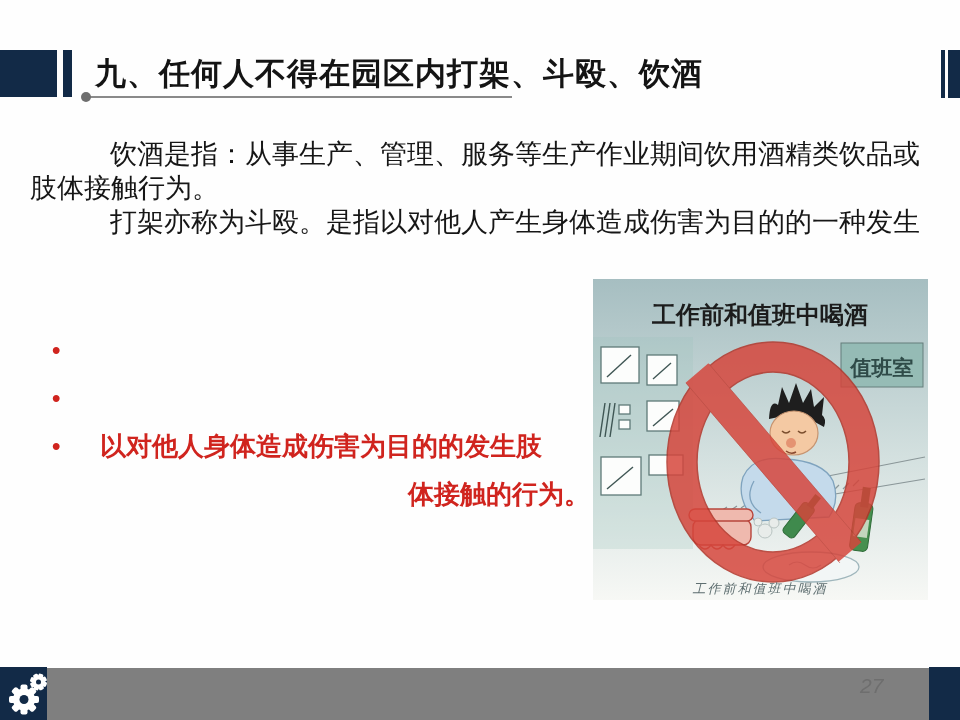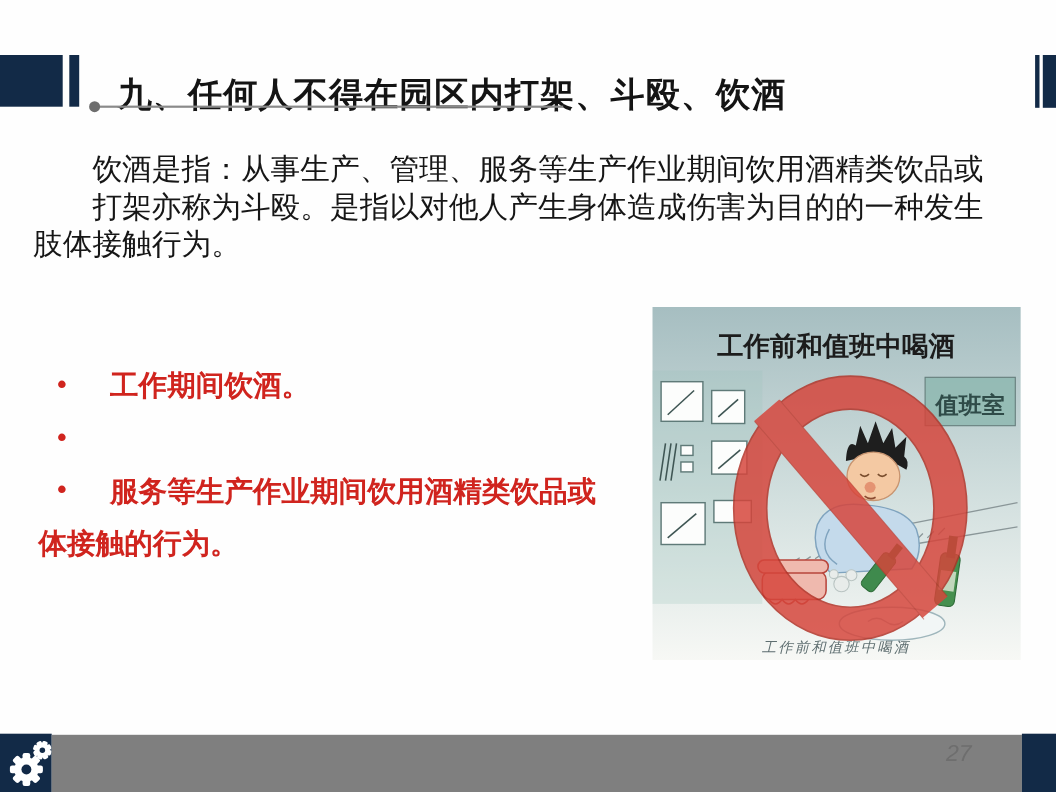--- a/index.html
+++ b/index.html
@@ -9,39 +9,39 @@
     font-family:"Liberation Sans", sans-serif;
   }
   .slide{position:absolute;inset:0;background:#FEFEFE;}
 
   
   .hdr-block-left{position:absolute;left:0;top:50px;width:57px;height:47px;background:#122A47;}
   .hdr-bar-left{position:absolute;left:63px;top:50px;width:9px;height:47px;background:#122A47;}
   .hdr-bar-right-thin{position:absolute;left:941px;top:50px;width:4px;height:48px;background:#122A47;}
   .hdr-bar-right-wide{position:absolute;left:948px;top:50px;width:12px;height:48px;background:#122A47;}
   .page-title{
-    position:absolute;left:95px;top:50px;height:47px;line-height:47px;margin:12px;
+    position:absolute;left:95px;top:50px;height:47px;line-height:47px;margin:0;
     font-size:31px;font-weight:bold;color:#141414;letter-spacing:1px;white-space:nowrap;
   }
   .title-underline{position:absolute;left:84px;top:96px;width:428px;height:2px;background:#8A8A8A;}
   .underline-dot{position:absolute;left:-3px;top:-4px;width:10px;height:10px;border-radius:50%;background:#6E6E6E;}
 
   
   .paragraphs{
     position:absolute;left:30px;top:137px;width:890px;
     font-size:27px;line-height:34px;color:#161616;
   }
   .p-line{white-space:nowrap;}
-  .p-line.indent{padding-left:54px;}
+  .p-line.indent{padding-left:54px;text-align:right;}
 
   
   .violations{position:absolute;left:30px;top:326px;width:560px;color:#D0241E;font-size:26px;font-weight:600;}
   .v-row{height:48px;display:flex;align-items:center;white-space:nowrap;}
   .v-bullet{display:inline-block;width:70px;padding-left:22px;box-sizing:border-box;font-size:24px;}
-  .v-row.continuation{padding-left:5px;}
+  .v-row.continuation{padding-left:5px;justify-content:flex-end;}
 
   
   .illustration{position:absolute;left:593px;top:279px;width:361px;height:321px;margin:0;}
 
   
   .footer-left-navy{position:absolute;left:0;top:667px;width:47px;height:53px;background:#122A47;}
   .footer-gray{position:absolute;left:47px;top:668px;width:882px;height:52px;background:#7F7F7F;}
   .footer-right-navy{position:absolute;left:929px;top:667px;width:31px;height:53px;background:#122A47;}
   .page-number{position:absolute;left:813px;top:6px;font-size:21px;color:#6E6E6E;font-style:italic;}
 </style>
@@ -54,35 +54,34 @@
   <div class="hdr-bar-left"></div>
   <h1 class="page-title">九、任何人不得在园区内打架、斗殴、饮酒</h1>
   <div class="title-underline">
     <span class="underline-dot"></span>
   </div>
   <div class="hdr-bar-right-thin"></div>
   <div class="hdr-bar-right-wide"></div>
 
   <div class="paragraphs">
     <div class="p-line indent">饮酒是指：从事生产、管理、服务等生产作业期间饮用酒精类饮品或</div>
+    <div class="p-line">肢体接触行为。</div>
     <div class="p-line indent">打架亦称为斗殴。是指以对他人产生身体造成伤害为目的的一种发生</div>
-    <div class="p-line">肢体接触行为。</div>
   </div>
 
   <div class="violations">
     <div class="v-row">
       <span class="v-bullet">•</span>
-      <span>工作期间饮酒。</span>
     </div>
     <div class="v-row">
       <span class="v-bullet">•</span>
     </div>
     <div class="v-row">
       <span class="v-bullet">•</span>
-      <span>服务等生产作业期间饮用酒精类饮品或</span>
+      <span>以对他人身体造成伤害为目的的发生肢</span>
     </div>
     <div class="v-row continuation">
       <span>体接触的行为。</span>
     </div>
   </div>
 
   <figure class="illustration">
     <svg viewBox="0 0 335 321" width="335" height="321" xmlns="http://www.w3.org/2000/svg">
       <defs>
         <linearGradient id="bgGrad" x1="0" y1="0" x2="0" y2="1">

